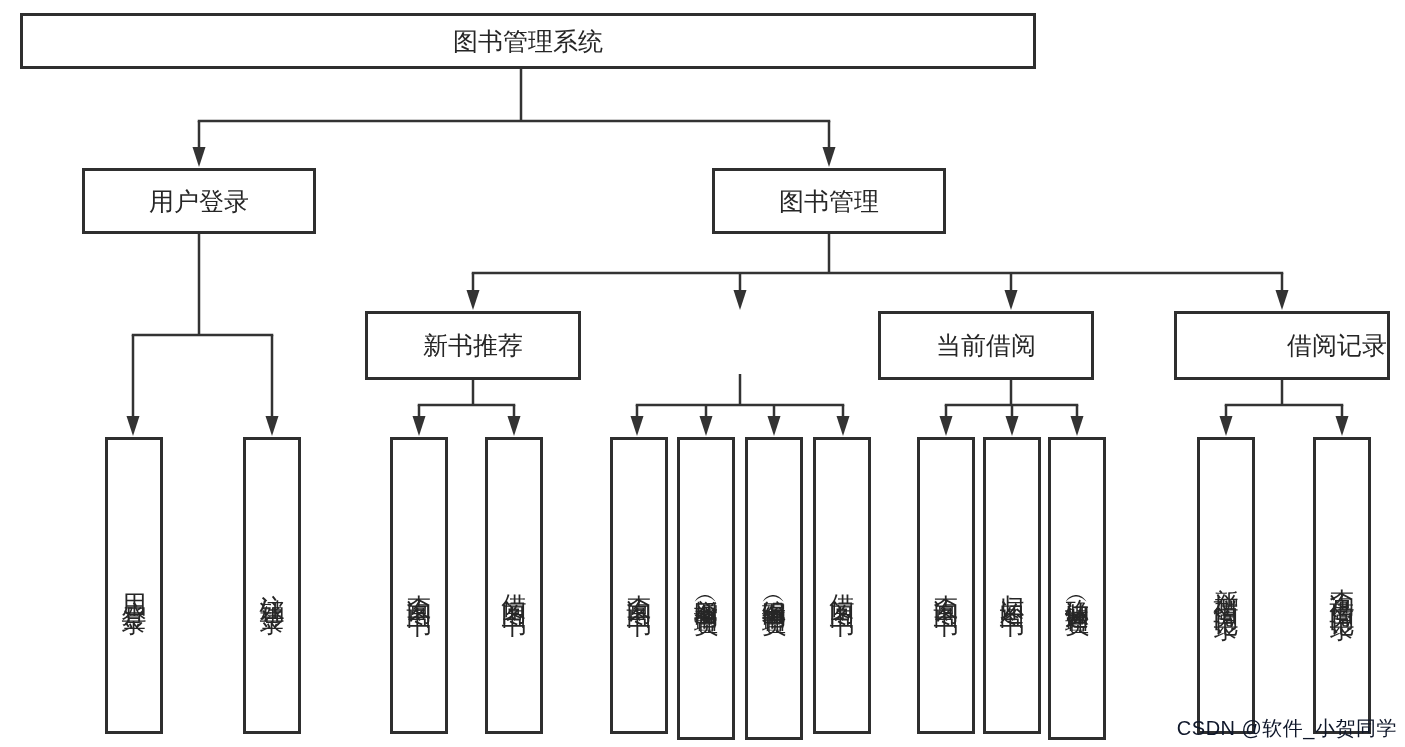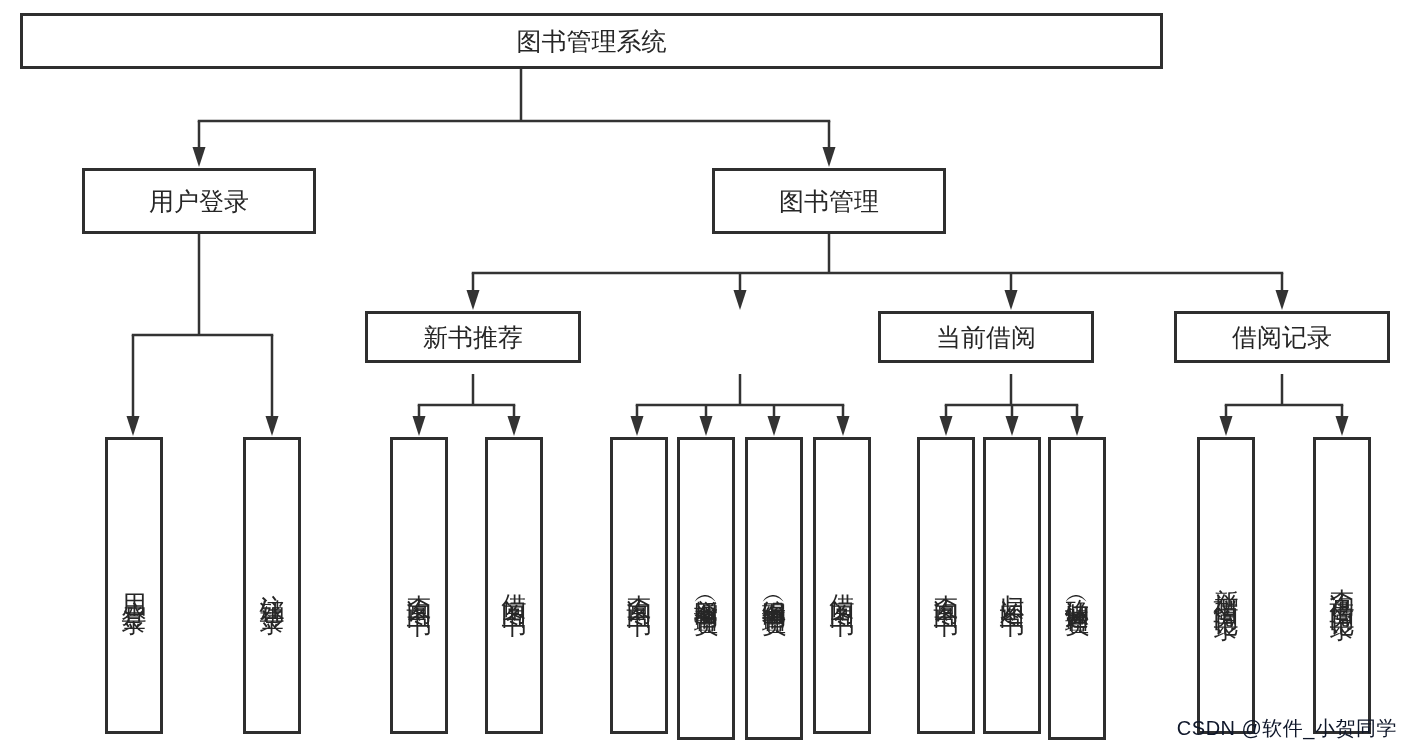--- a/index.html
+++ b/index.html
@@ -17,23 +17,23 @@
     box-sizing:border-box;
     background:#ffffff;
     border:3px solid #2f2f2f;
     display:flex;
     align-items:center;
     justify-content:center;
     font-size:25px;
     line-height:1;
     white-space:nowrap;
   }
-  .root{left:20px;top:13px;width:1143px;height:56px;}
+  .root{left:20px;top:13px;width:1016px;height:56px;}
   .h2{top:168px;width:234px;height:66px;}
-  .h3{top:311px;width:216px;height:52px;}
+  .h3{top:311px;width:216px;height:69px;}
   .leaf{top:437px;width:58px;height:297px;}
   .leaf.tall{height:303px;}
   .leaf .v{
     writing-mode:vertical-rl;
     text-orientation:mixed;
     letter-spacing:6px;
     font-size:25px;
   }
   .leaf.tall .v{letter-spacing:2px;font-size:24px;}
   .watermark{
@@ -136,21 +136,21 @@
   <div class="box h2" style="left:712px;justify-content:center;">
     <span>图书管理</span>
   </div>
 
   <div class="box h3" style="left:365px;">
     <span>新书推荐</span>
   </div>
   <div class="box h3" style="left:878px;">
     <span>当前借阅</span>
   </div>
-  <div class="box h3" style="left:1174px;">
+  <div class="box h3" style="left:1174px;justify-content:flex-end;">
     <span>借阅记录</span>
   </div>
 
   <div class="box leaf" style="left:105px;">
     <span class="v">用户登录</span>
   </div>
   <div class="box leaf" style="left:243px;">
     <span class="v">注销登录</span>
   </div>
 

